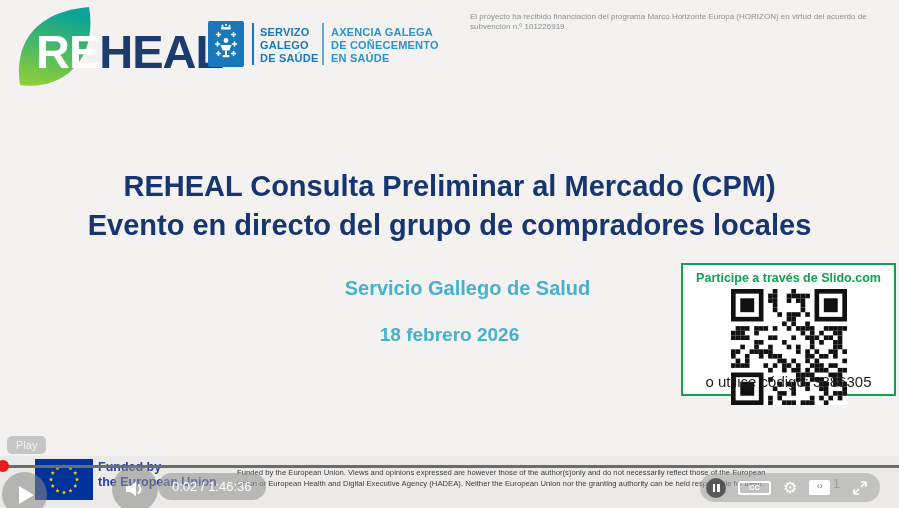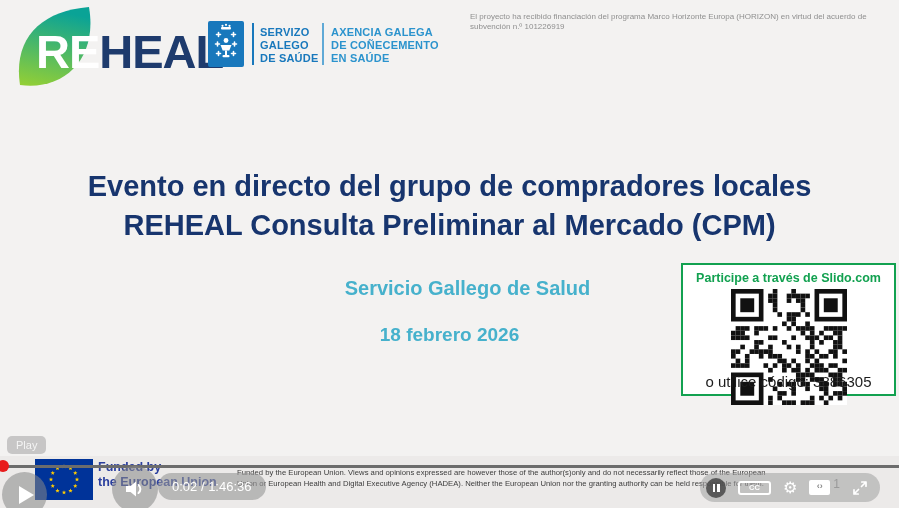--- a/index.html
+++ b/index.html
@@ -123,22 +123,22 @@
     <div>DE COÑECEMENTO</div>
     <div>EN SAÚDE</div>
   </div>
 
   <div class="funding-note">
     <div>El proyecto ha recibido financiación del programa Marco Horizonte Europa (HORIZON)  en virtud del acuerdo de</div>
     <div>subvención n.º 101226919</div>
   </div>
 
   <div class="slide-title">
+    <div>REHEAL Consulta Preliminar al Mercado (CPM)</div>
     <div>Evento en directo del grupo de compradores locales</div>
-    <div>REHEAL Consulta Preliminar al Mercado (CPM)</div>
   </div>
 
   <div class="teal subtitle">Servicio Gallego de Salud</div>
   <div class="teal event-date">18 febrero 2026</div>
 
   <div class="slido-panel">
     <div class="slido-title">Participe a través de Slido.com</div>
     <div class="qr-holder">
       <svg id="qr" class="icon-svg" width="116" height="116" viewBox="0 0 116 116">
           <rect x="0" y="0" width="116" height="116" fill="#ffffff"></rect>

